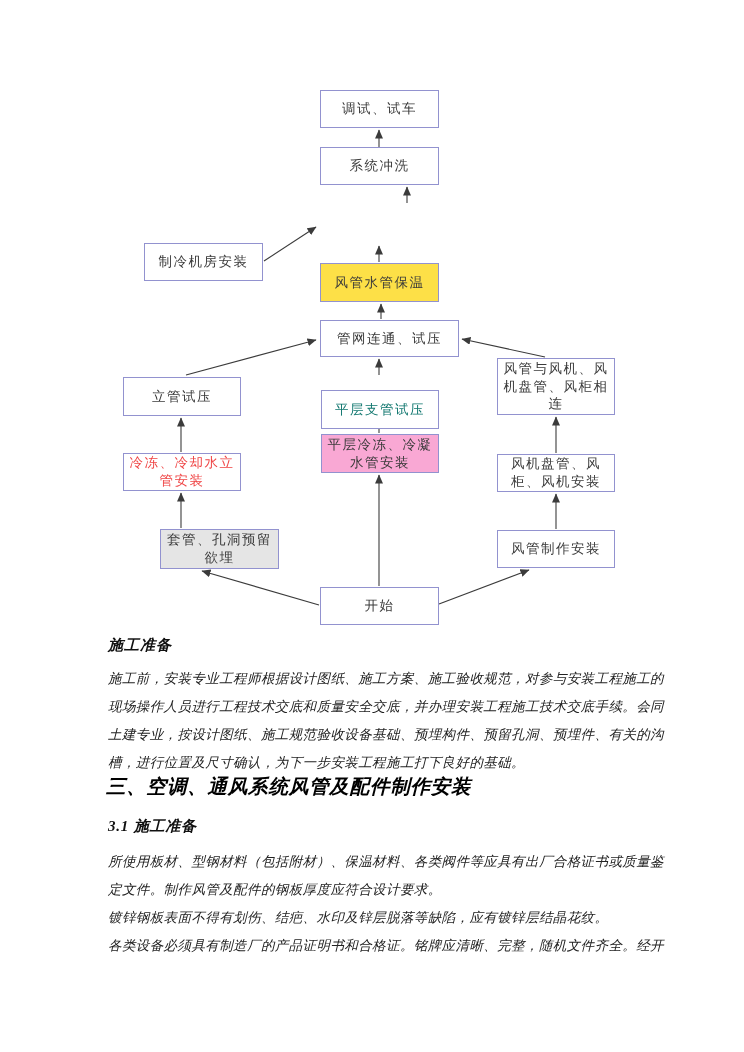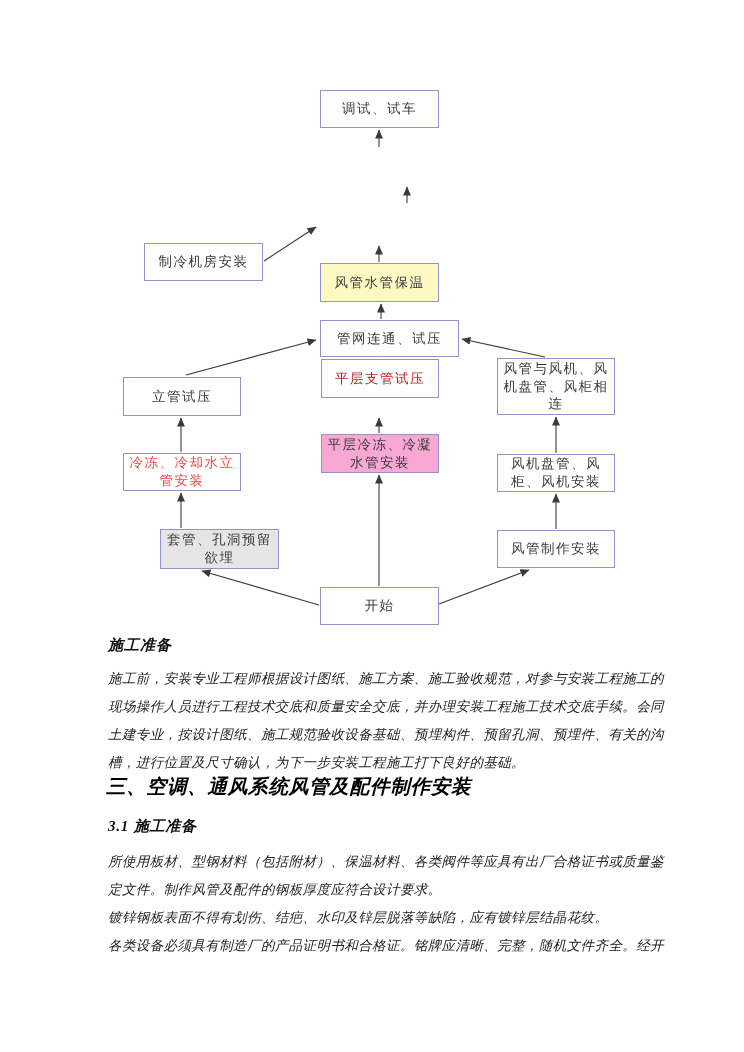--- a/index.html
+++ b/index.html
@@ -69,25 +69,26 @@
         <line x1="181" y1="452" x2="181" y2="418" stroke="#3b3b3b" stroke-width="1.1" marker-end="url(#ah)"></line>
         <line x1="556" y1="453" x2="556" y2="417" stroke="#3b3b3b" stroke-width="1.1" marker-end="url(#ah)"></line>
         <line x1="181" y1="528" x2="181" y2="493" stroke="#3b3b3b" stroke-width="1.1" marker-end="url(#ah)"></line>
         <line x1="556" y1="529" x2="556" y2="494" stroke="#3b3b3b" stroke-width="1.1" marker-end="url(#ah)"></line>
         <line x1="379" y1="586" x2="379" y2="475" stroke="#3b3b3b" stroke-width="1.1" marker-end="url(#ah)"></line>
         <line x1="319" y1="605" x2="202" y2="571" stroke="#3b3b3b" stroke-width="1.1" marker-end="url(#ah)"></line>
         <line x1="439" y1="604" x2="529" y2="570" stroke="#3b3b3b" stroke-width="1.1" marker-end="url(#ah)"></line>
       </svg>
 
   <div class="flow-node" style="left: 320px; top: 90px; width: 119px; height: 38px; border-color: rgb(146, 146, 207); background: rgb(255, 255, 255); color: rgb(58, 58, 58);">调试、试车</div>
+      <div class="flow-node" style="left: 320px; top: 147px; width: 119px; height: 38px; border-color: rgb(146, 146, 207); background: rgb(255, 255, 255); color: rgb(58, 58, 58);">系统冲洗</div>
       <div class="flow-node" style="left: 144px; top: 243px; width: 119px; height: 38px; border-color: rgb(146, 146, 207); background: rgb(255, 255, 255); color: rgb(58, 58, 58);">制冷机房安装</div>
-      <div class="flow-node" style="left: 320px; top: 263px; width: 119px; height: 39px; border-color: rgb(146, 146, 207); background: #fef9c3; color: rgb(58, 58, 58);">风管水管保温</div>
+      <div class="flow-node" style="left: 320px; top: 263px; width: 119px; height: 39px; border-color: rgb(146, 146, 207); background: #fde047; color: rgb(58, 58, 58);">风管水管保温</div>
       <div class="flow-node" style="left: 320px; top: 320px; width: 139px; height: 37px; border-color: rgb(146, 146, 207); background: rgb(255, 255, 255); color: rgb(58, 58, 58);">管网连通、试压</div>
       <div class="flow-node" style="left: 123px; top: 377px; width: 118px; height: 39px; border-color: rgb(146, 146, 207); background: rgb(255, 255, 255); color: rgb(58, 58, 58);">立管试压</div>
-      <div class="flow-node" style="left: 321px; top: 359px; width: 118px; height: 39px; border-color: rgb(146, 146, 207); background: rgb(255, 255, 255); color: #b91c1c;">平层支管试压</div>
+      <div class="flow-node" style="left: 321px; top: 390px; width: 118px; height: 39px; border-color: rgb(146, 146, 207); background: rgb(255, 255, 255); color: #0f766e;">平层支管试压</div>
       <div class="flow-node" style="left: 497px; top: 358px; width: 118px; height: 57px; border-color: rgb(146, 146, 207); background: rgb(255, 255, 255); color: rgb(58, 58, 58);">风管与风机、风机盘管、风柜相连</div>
       <div class="flow-node" style="left: 321px; top: 434px; width: 118px; height: 39px; border-color: rgb(146, 146, 207); background: #f9a8d4; color: rgb(58, 58, 58);">平层冷冻、冷凝水管安装</div>
       <div class="flow-node" style="left: 123px; top: 453px; width: 118px; height: 38px; border-color: rgb(146, 146, 207); background: rgb(255, 255, 255); color: #ef4444;">冷冻、冷却水立管安装</div>
       <div class="flow-node" style="left: 497px; top: 454px; width: 118px; height: 38px; border-color: rgb(146, 146, 207); background: rgb(255, 255, 255); color: rgb(58, 58, 58);">风机盘管、风柜、风机安装</div>
       <div class="flow-node" style="left: 114px; top: 529px; width: 119px; height: 40px; border-color: rgb(146, 146, 207); background: #e5e5e5; color: rgb(58, 58, 58); margin-left: 46px;">套管、孔洞预留欲埋</div>
       <div class="flow-node" style="left: 497px; top: 530px; width: 118px; height: 38px; border-color: rgb(146, 146, 207); background: rgb(255, 255, 255); color: rgb(58, 58, 58);">风管制作安装</div>
       <div class="flow-node" style="left: 320px; top: 587px; width: 119px; height: 38px; border-color: rgb(146, 146, 207); background: rgb(255, 255, 255); color: rgb(58, 58, 58);">开始</div>
     </div>
 
   <h2 class="doc-heading1">施工准备</h2>

